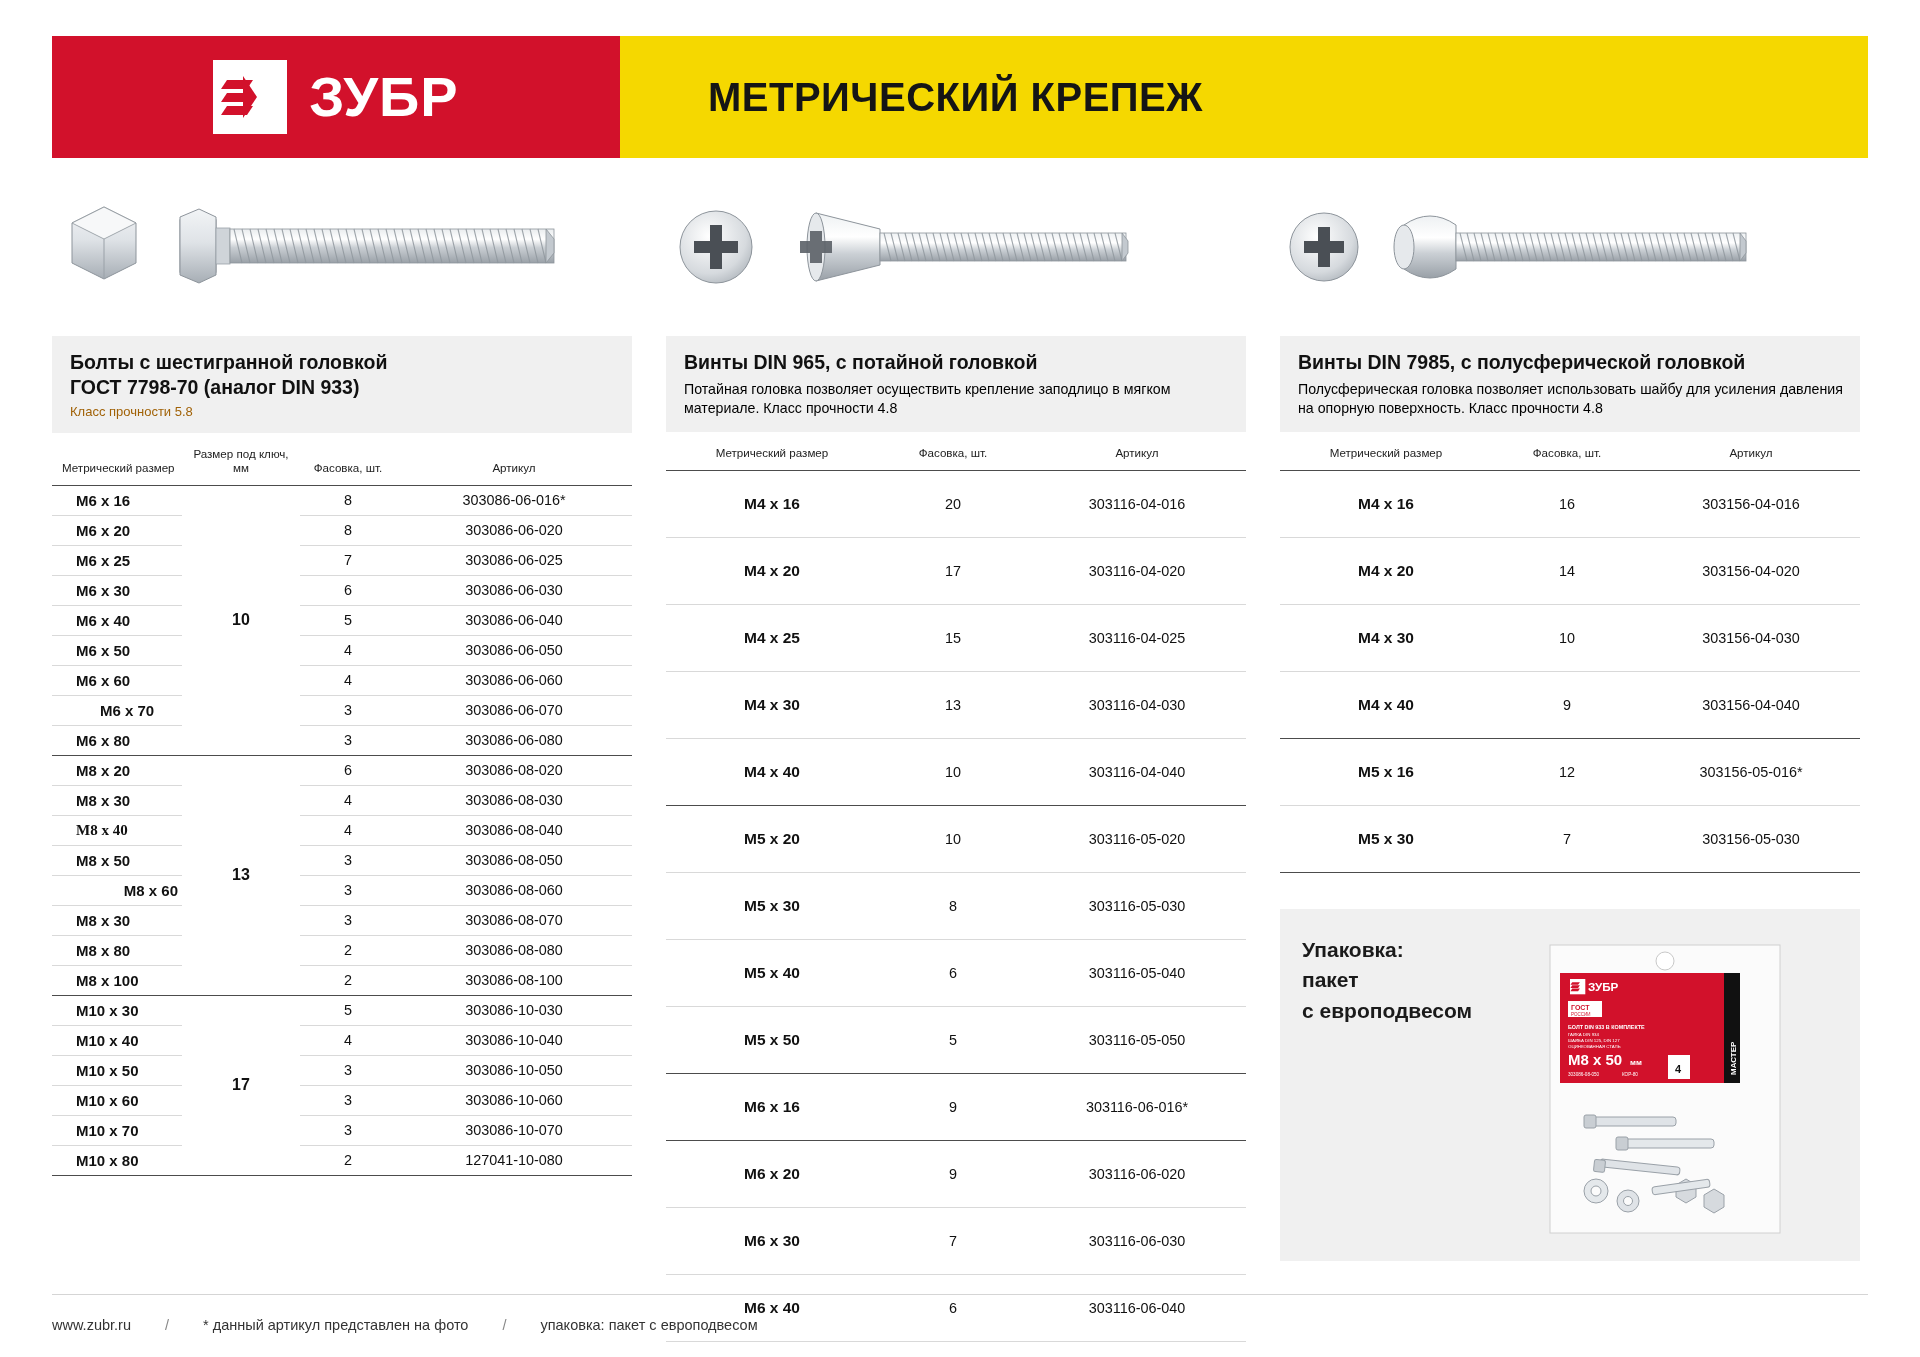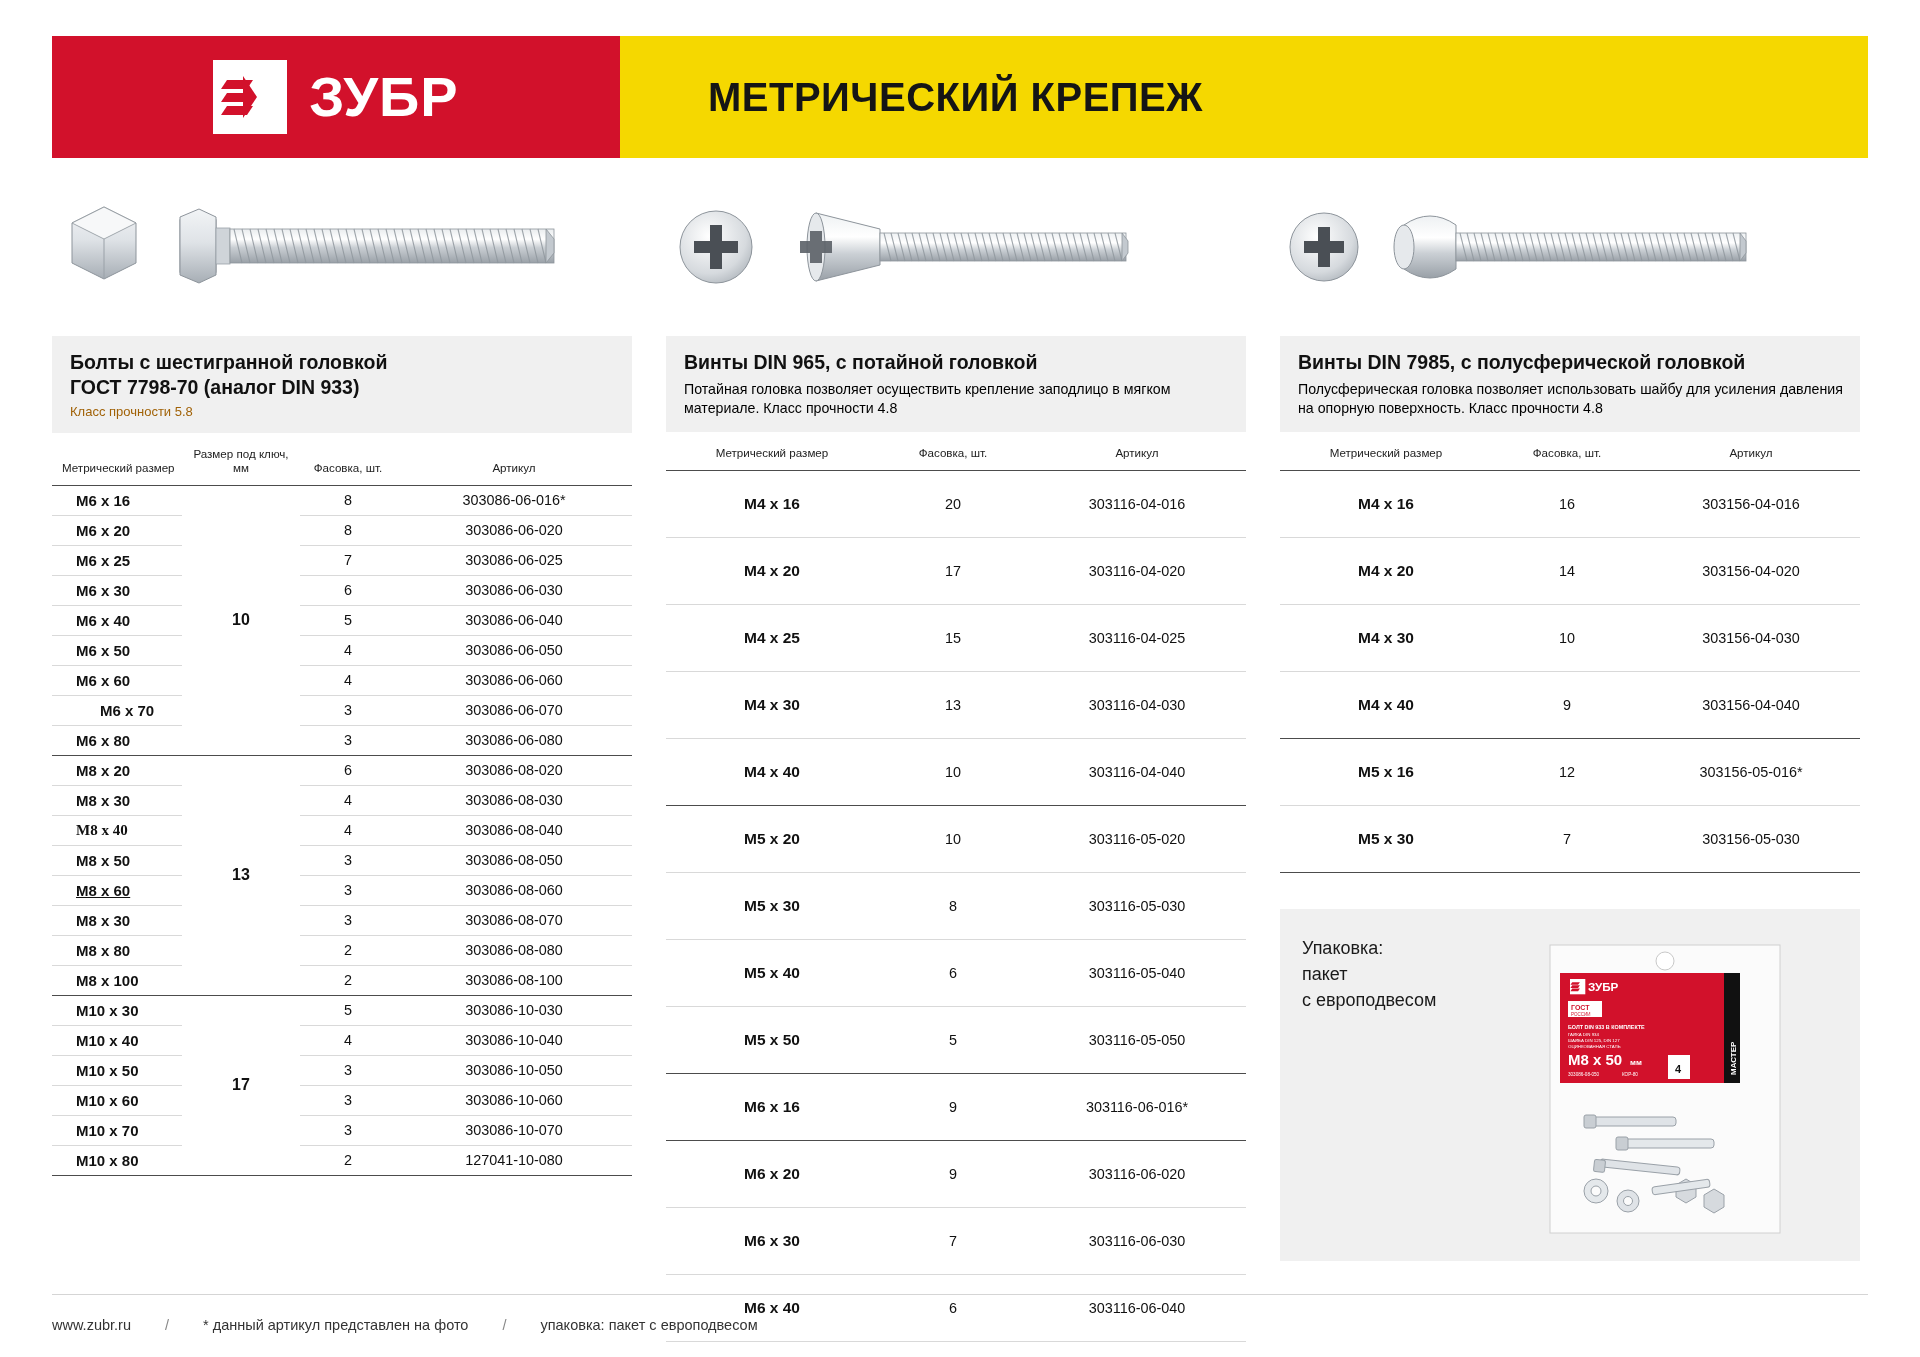--- a/index.html
+++ b/index.html
@@ -152,22 +152,22 @@
 
   
   .pack-box {
     margin-top:36px;
     background:#f0f0f0;
     height:352px;
     display:flex;
     padding:26px 20px 20px 22px;
   }
   .pack-label {
-    font-size:18px;
-    font-weight:normal;
+    font-size:21px;
+    font-weight:bold;
     line-height:1.45;
     width:210px;
   }
   .pack-img {
     flex:1;
     display:flex;
     align-items:flex-start;
     justify-content:center;
     padding-top:4px;
   }
@@ -329,21 +329,21 @@
               <td class="size" style="text-align: left; padding-left: 24px; font-family: Liberation Serif, serif;">M8 x 40</td>
               <td>4</td>
               <td>303086-08-040</td>
             </tr>
             <tr>
               <td class="size" style="text-align: left; padding-left: 24px;">M8 x 50</td>
               <td>3</td>
               <td>303086-08-050</td>
             </tr>
             <tr>
-              <td class="size" style="text-align: left; padding-left: 24px; text-decoration: underline;">M8 x 60</td>
+              <td class="size" style="text-align: right; padding-left: 24px;">M8 x 60</td>
               <td>3</td>
               <td>303086-08-060</td>
             </tr>
             <tr>
               <td class="size" style="text-align: left; padding-left: 24px;">M8 x 30</td>
               <td>3</td>
               <td>303086-08-070</td>
             </tr>
             <tr>
               <td class="size" style="text-align: left; padding-left: 24px;">M8 x 80</td>

